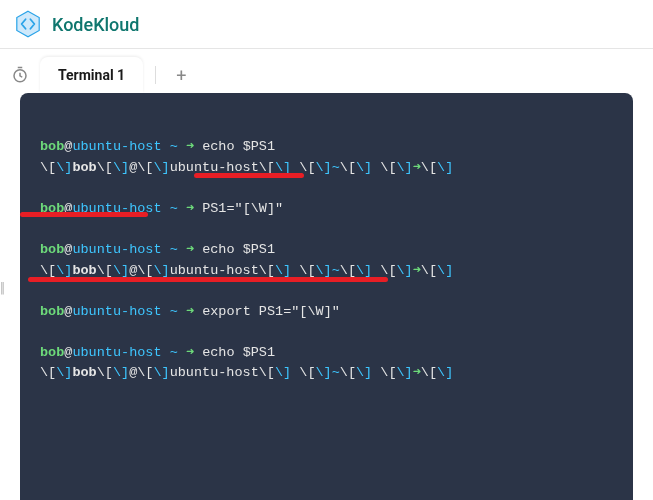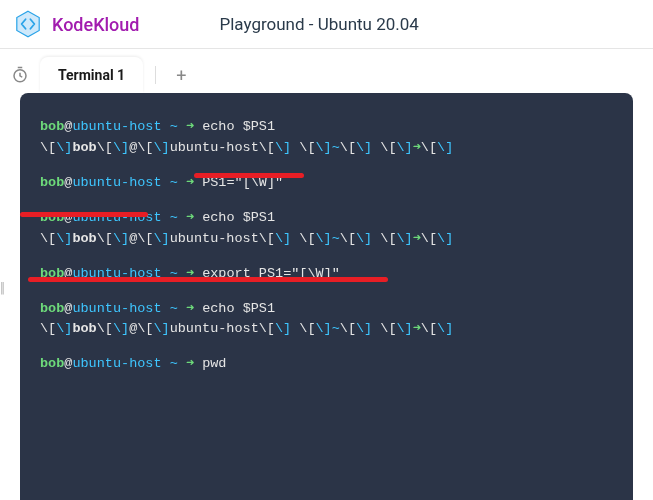--- a/index.html
+++ b/index.html
@@ -24,21 +24,21 @@
     }
     .logo-icon {
       width: 32px;
       height: 32px;
       display: flex;
       align-items: center;
       justify-content: center;
     }
     .brand {
       font-size: 18px;
-      color: #a21caf;
+      color: #0f766e;
       font-weight: 500;
     }
     .page-title {
       margin-left: 80px;
       font-size: 17px;
       color: #2a3a4a;
       font-weight: 400;
     }
     .tabs-row {
       display: flex;
@@ -88,21 +88,21 @@
       border-radius: 8px;
       padding: 24px 20px 16px 20px;
       font-family: "Menlo", "Consolas", "Courier New", monospace;
       font-size: 13.5px;
       line-height: 1.55;
       color: #e5e5e5;
       position: relative;
       min-height: 420px;
     }
     .line { white-space: pre; position: relative; }
-    .block { margin-bottom: 14px; position: relative; }
+    .block { margin-bottom: 14px; position: relative; margin-top: 20px; }
     .c-user { color: #6dd97a; font-weight: 700; }
     .c-at   { color: #e5e5e5; }
     .c-host { color: #3ec6ff; font-weight: 400; }
     .c-tilde{ color: #3ec6ff; }
     .c-arrow{ color: #6dd97a; }
     .c-cmd  { color: #e5e5e5; }
     .c-br   { color: #e5e5e5; }
     .c-esc  { color: #3ec6ff; }
     .c-grn  { color: #6dd97a; }
     .underline-annot {
@@ -127,21 +127,20 @@
 <div class="header">
   <div class="logo-wrap">
     <span class="logo-icon">
       <svg viewBox="0 0 40 40" width="32" height="32">
         <path d="M20 4 L34 12 L34 28 L20 36 L6 28 L6 12 Z" fill="#cfe9fb" stroke="#2aa3e8" stroke-width="1.5"></path>
         <path d="M17 14 L12 20 L17 26 M23 14 L28 20 L23 26" fill="none" stroke="#2aa3e8" stroke-width="2.2" stroke-linecap="round" stroke-linejoin="round"></path>
       </svg>
     </span>
     <span class="brand">KodeKloud</span>
   </div>
-  <div class="page-title">Playground - Ubuntu 20.04</div>
 </div>
 
 <div class="tabs-row">
   <span class="timer-icon">
     <svg viewBox="0 0 24 24" width="18" height="18" fill="none" stroke="#888" stroke-width="2">
       <circle cx="12" cy="13" r="8"></circle>
       <path d="M12 9 v4 l3 2"></path>
       <path d="M9 2 h6"></path>
     </svg>
   </span>
@@ -166,19 +165,18 @@
         <div class="line"><span class="c-br" style="">\[</span><span class="c-esc" style="">\]</span><span class="c-cmd" style="font-weight:700;">bob</span><span class="c-br" style="">\[</span><span class="c-esc" style="">\]</span><span class="c-cmd" style="">@</span><span class="c-br" style="">\[</span><span class="c-esc" style="">\]</span><span class="c-cmd" style="">ubuntu-host</span><span class="c-br" style="">\[</span><span class="c-esc" style="">\]</span><span class="c-cmd" style=""> </span><span class="c-br" style="">\[</span><span class="c-esc" style="">\]</span><span class="c-tilde" style="">~</span><span class="c-br" style="">\[</span><span class="c-esc" style="">\]</span><span class="c-cmd" style=""> </span><span class="c-br" style="">\[</span><span class="c-esc" style="">\]</span><span class="c-grn" style="">➜</span><span class="c-br" style="">\[</span><span class="c-esc" style="">\]</span></div>
       </div>
       <div class="block">
         <div class="line"><span class="c-user">bob</span><span class="c-at">@</span><span class="c-host">ubuntu-host</span><span class="c-cmd"> </span><span class="c-tilde">~</span><span class="c-cmd"> </span><span class="c-arrow">➜</span><span class="c-cmd"> </span><span class="c-cmd">export PS1="[\W]"</span></div>
       </div>
       <div class="block">
         <div class="line"><span class="c-user">bob</span><span class="c-at">@</span><span class="c-host">ubuntu-host</span><span class="c-cmd"> </span><span class="c-tilde">~</span><span class="c-cmd"> </span><span class="c-arrow">➜</span><span class="c-cmd"> </span><span class="c-cmd">echo $PS1</span></div>
         <div class="line"><span class="c-br" style="">\[</span><span class="c-esc" style="">\]</span><span class="c-cmd" style="font-weight:700;">bob</span><span class="c-br" style="">\[</span><span class="c-esc" style="">\]</span><span class="c-cmd" style="">@</span><span class="c-br" style="">\[</span><span class="c-esc" style="">\]</span><span class="c-cmd" style="">ubuntu-host</span><span class="c-br" style="">\[</span><span class="c-esc" style="">\]</span><span class="c-cmd" style=""> </span><span class="c-br" style="">\[</span><span class="c-esc" style="">\]</span><span class="c-tilde" style="">~</span><span class="c-br" style="">\[</span><span class="c-esc" style="">\]</span><span class="c-cmd" style=""> </span><span class="c-br" style="">\[</span><span class="c-esc" style="">\]</span><span class="c-grn" style="">➜</span><span class="c-br" style="">\[</span><span class="c-esc" style="">\]</span></div>
       </div>
       <div class="block">
-        <div class="line"><span class="c-user">bob</span><span class="c-at">@</span><span class="c-host">ubuntu-host</span><span class="c-cmd"> </span><span class="c-tilde">~</span><span class="c-cmd"> </span><span class="c-arrow">➜</span><span class="c-cmd"> </span><span class="c-cmd">pwd</span></div>
       </div>
       <div class="underline-annot" style="top: 80px; left: 174px; width: 110px;"></div>
       <div class="underline-annot" style="top: 119px; left: 0px; width: 128px;"></div>
       <div class="underline-annot" style="top: 184px; left: 8px; width: 360px;"></div>
     </div>
 </div>
 
 </body></html>

